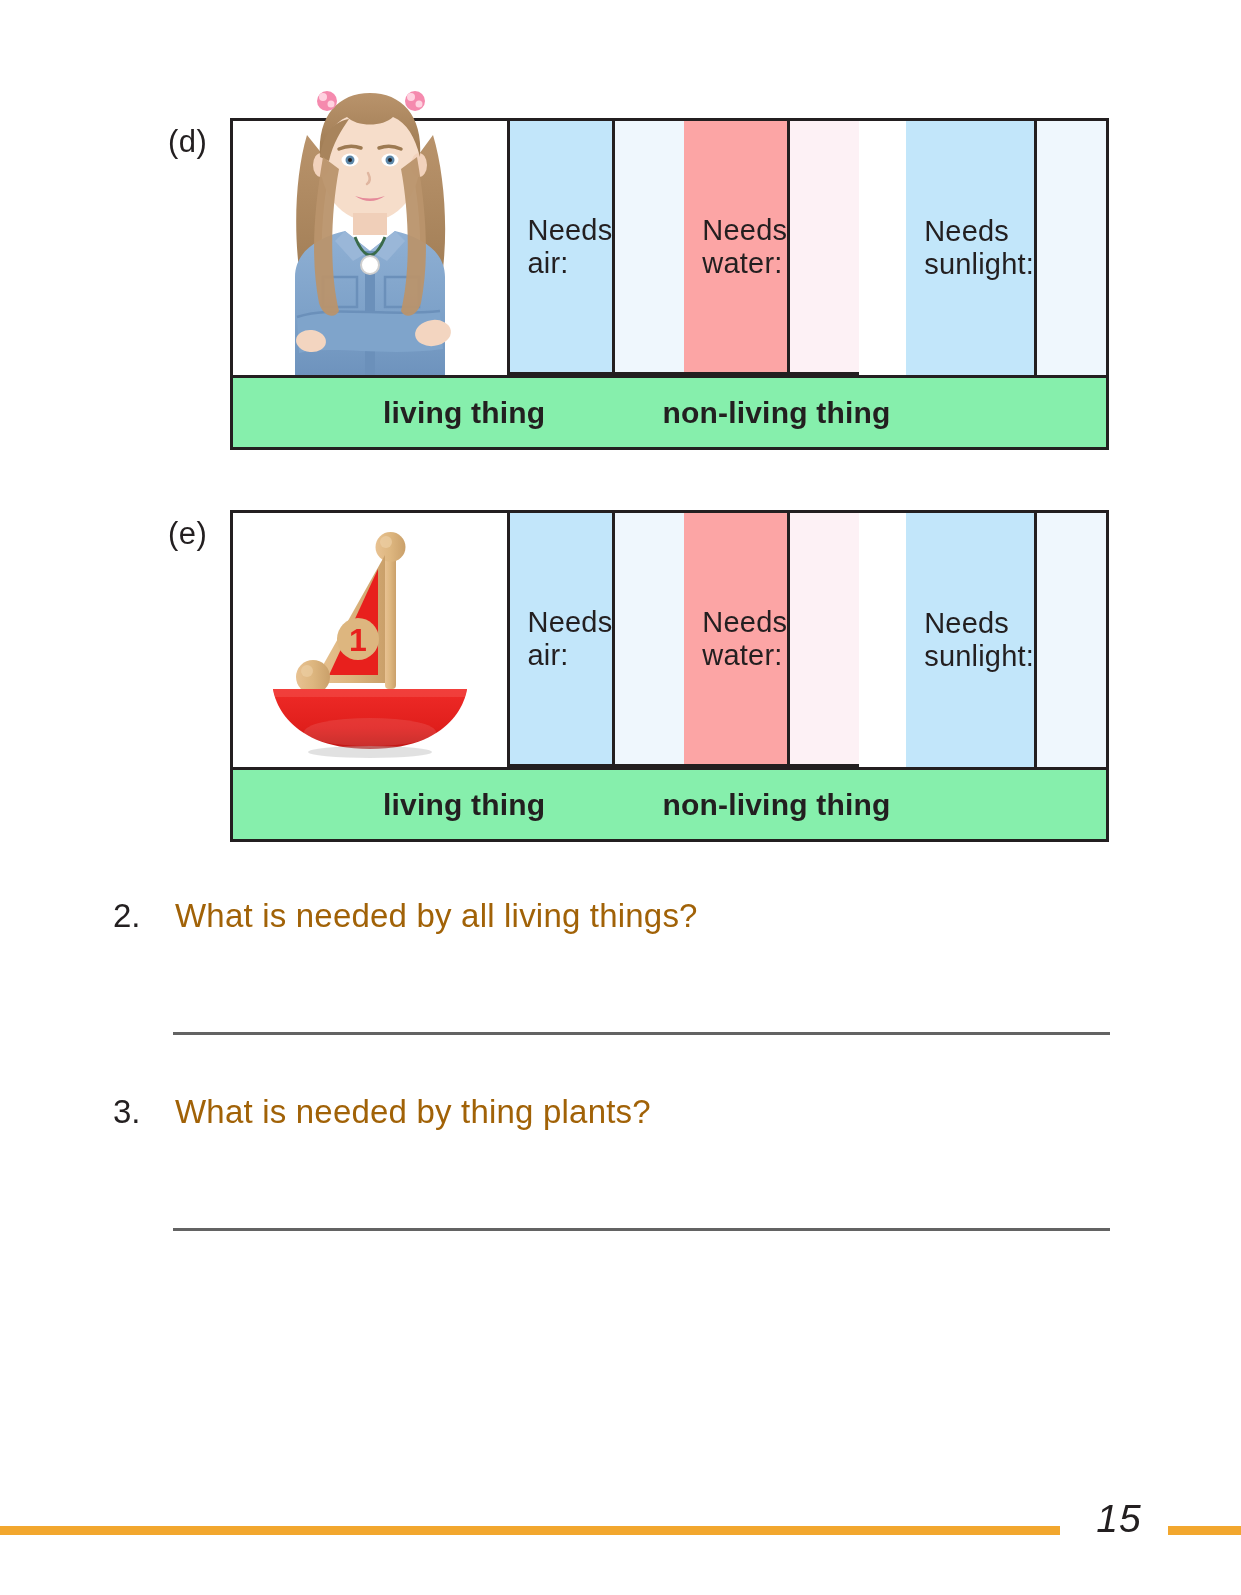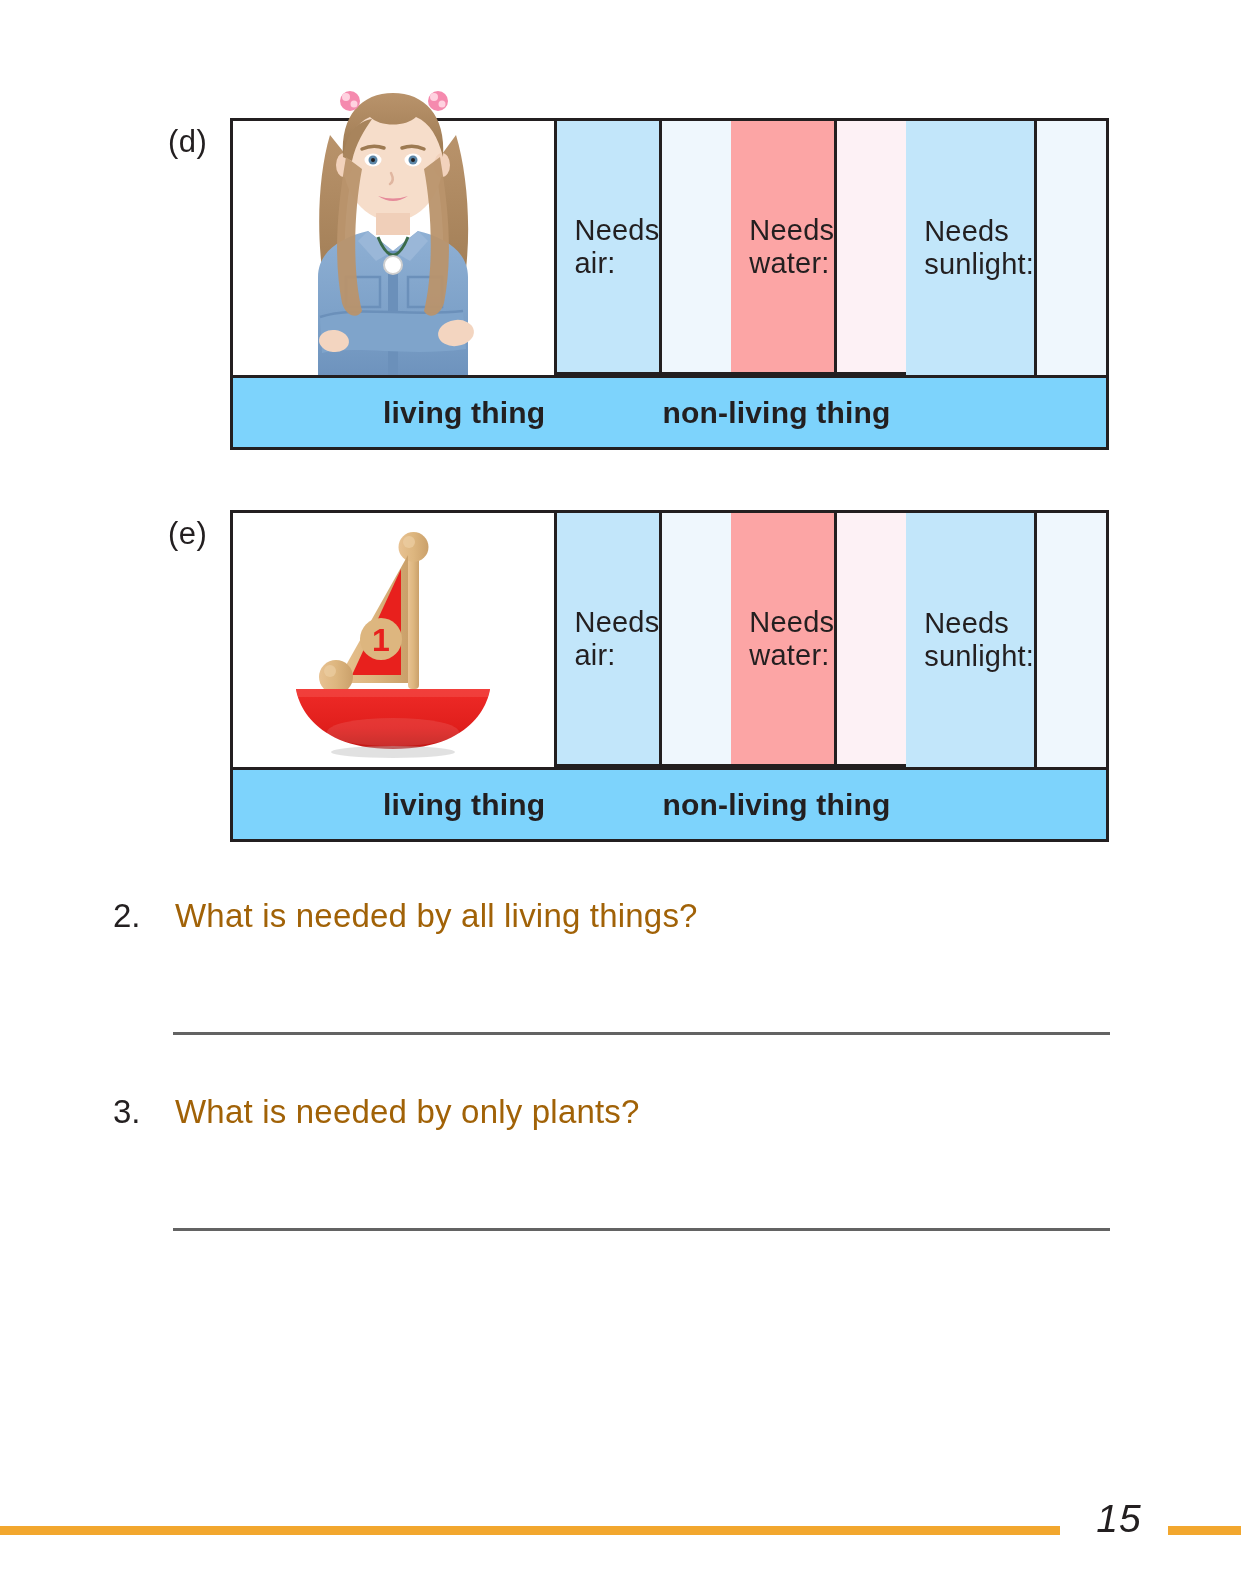--- a/index.html
+++ b/index.html
@@ -59,21 +59,21 @@
     flex: 1;
     display: flex;
     flex-direction: row;
   }
 
   .need-row {
     flex: 1;
     display: flex;
     border-bottom: 3px solid #231f20;
   }
-  .need-row:last-child { border-bottom: none; }
+  .need-row:last-child { border-bottom: none; padding-left: 47px; }
 
   .need-label {
     flex: 1;
     display: flex;
     align-items: center;
     padding-left: 18px;
     font-size: 29px;
     color: #231f20;
     letter-spacing: 0.2px;
   }
@@ -88,21 +88,21 @@
   .row-water .need-label  { background: #fca5a5; }
   .row-water .need-answer { background: #fdf1f5; }
   .row-sun   .need-label  { background: #c2e6fa; }
   .row-sun   .need-answer { background: #eff7fd; }
 
   .table-lower {
     height: 72px;
     border-top: 3px solid #231f20;
     display: flex;
     align-items: center;
-    background: #7dd3fc;
+    background: #86efac;
   }
 
   .choice {
     font-size: 30px;
     font-weight: bold;
     color: #231f20;
     letter-spacing: 0.2px;
   }
   .choice-living    { margin-left: 150px; }
   .choice-nonliving { margin-left: 117px; }
@@ -371,21 +371,21 @@
   </div>
 
   <div class="question" style="top:897px;">
     <span class="q-num">2.</span>
     <span class="q-text">What is needed by all living things?</span>
   </div>
   <div class="answer-line" style="top:1032px;"></div>
 
   <div class="question" style="top:1093px;">
     <span class="q-num">3.</span>
-    <span class="q-text">What is needed by only plants?</span>
+    <span class="q-text">What is needed by thing plants?</span>
   </div>
   <div class="answer-line" style="top:1228px;"></div>
 
   <div class="footer-rule-main"></div>
   <div class="page-number">15</div>
   <div class="footer-rule-right"></div>
 
 </div>
 
 </body></html>

